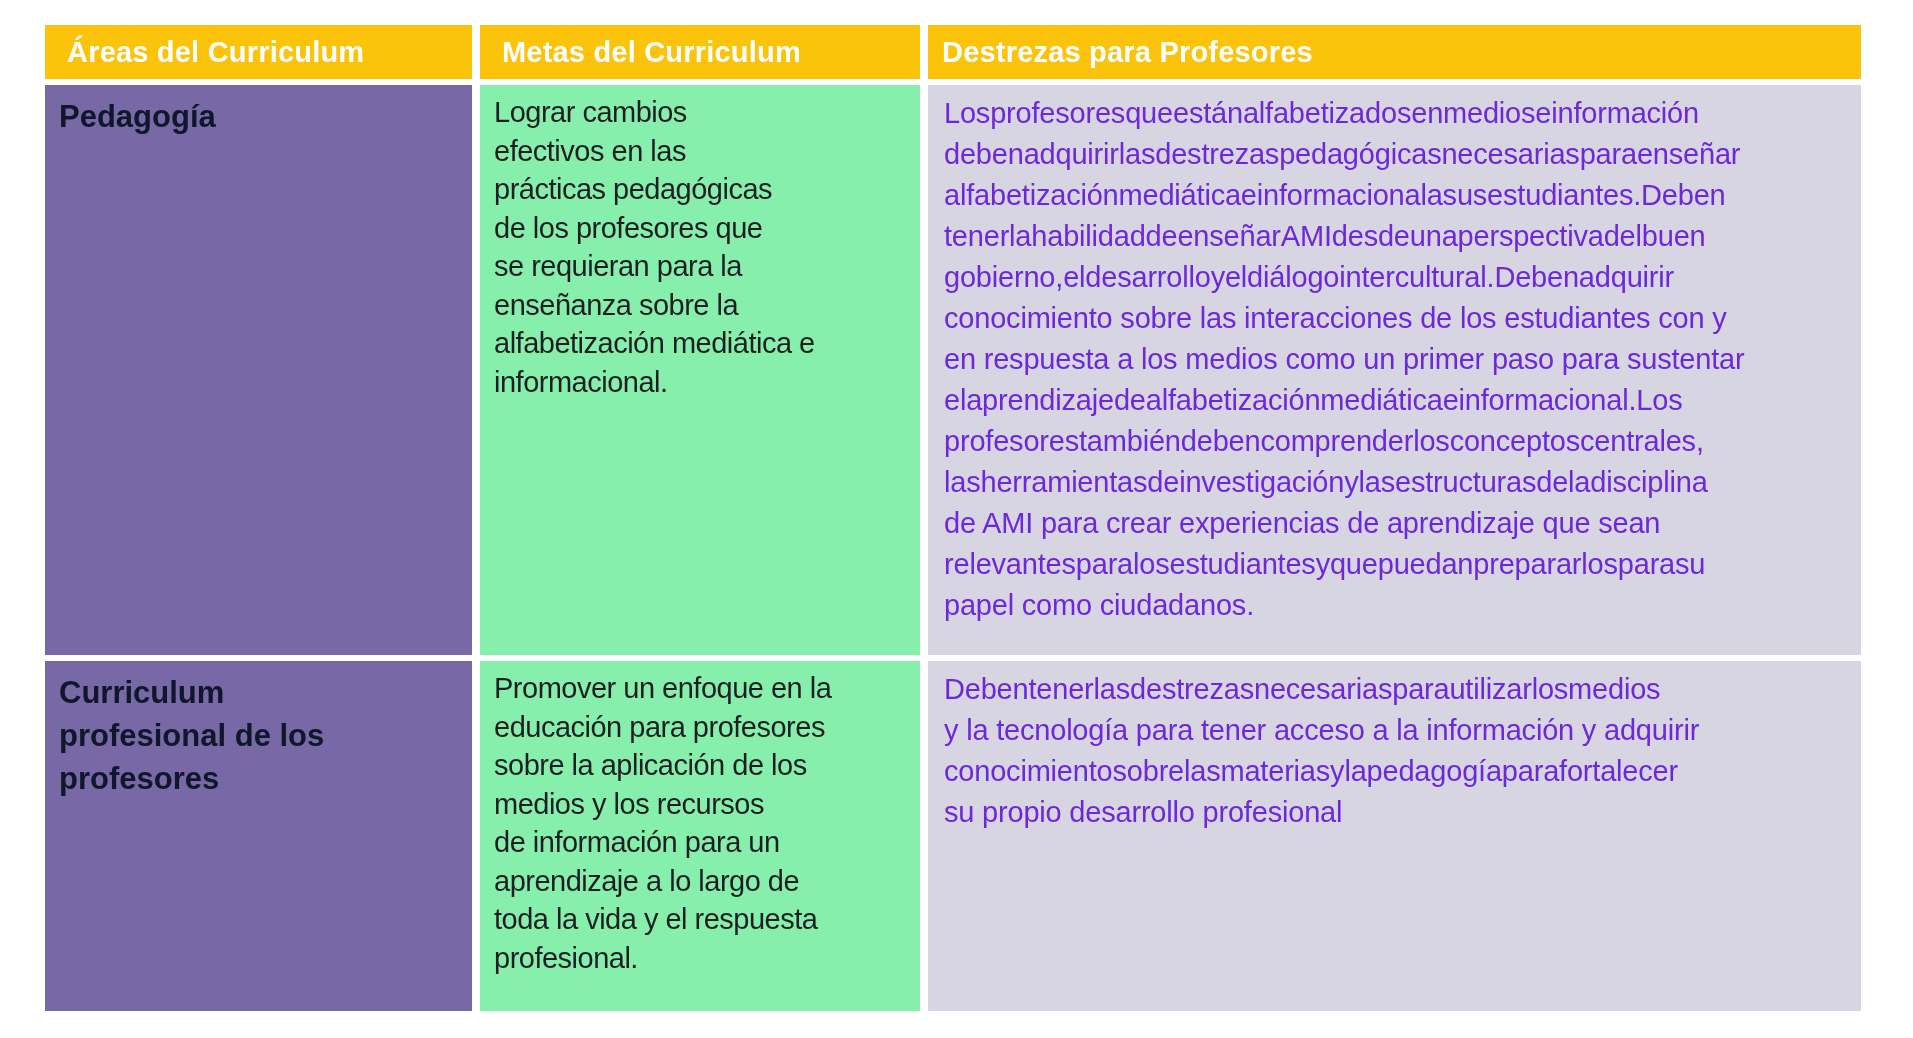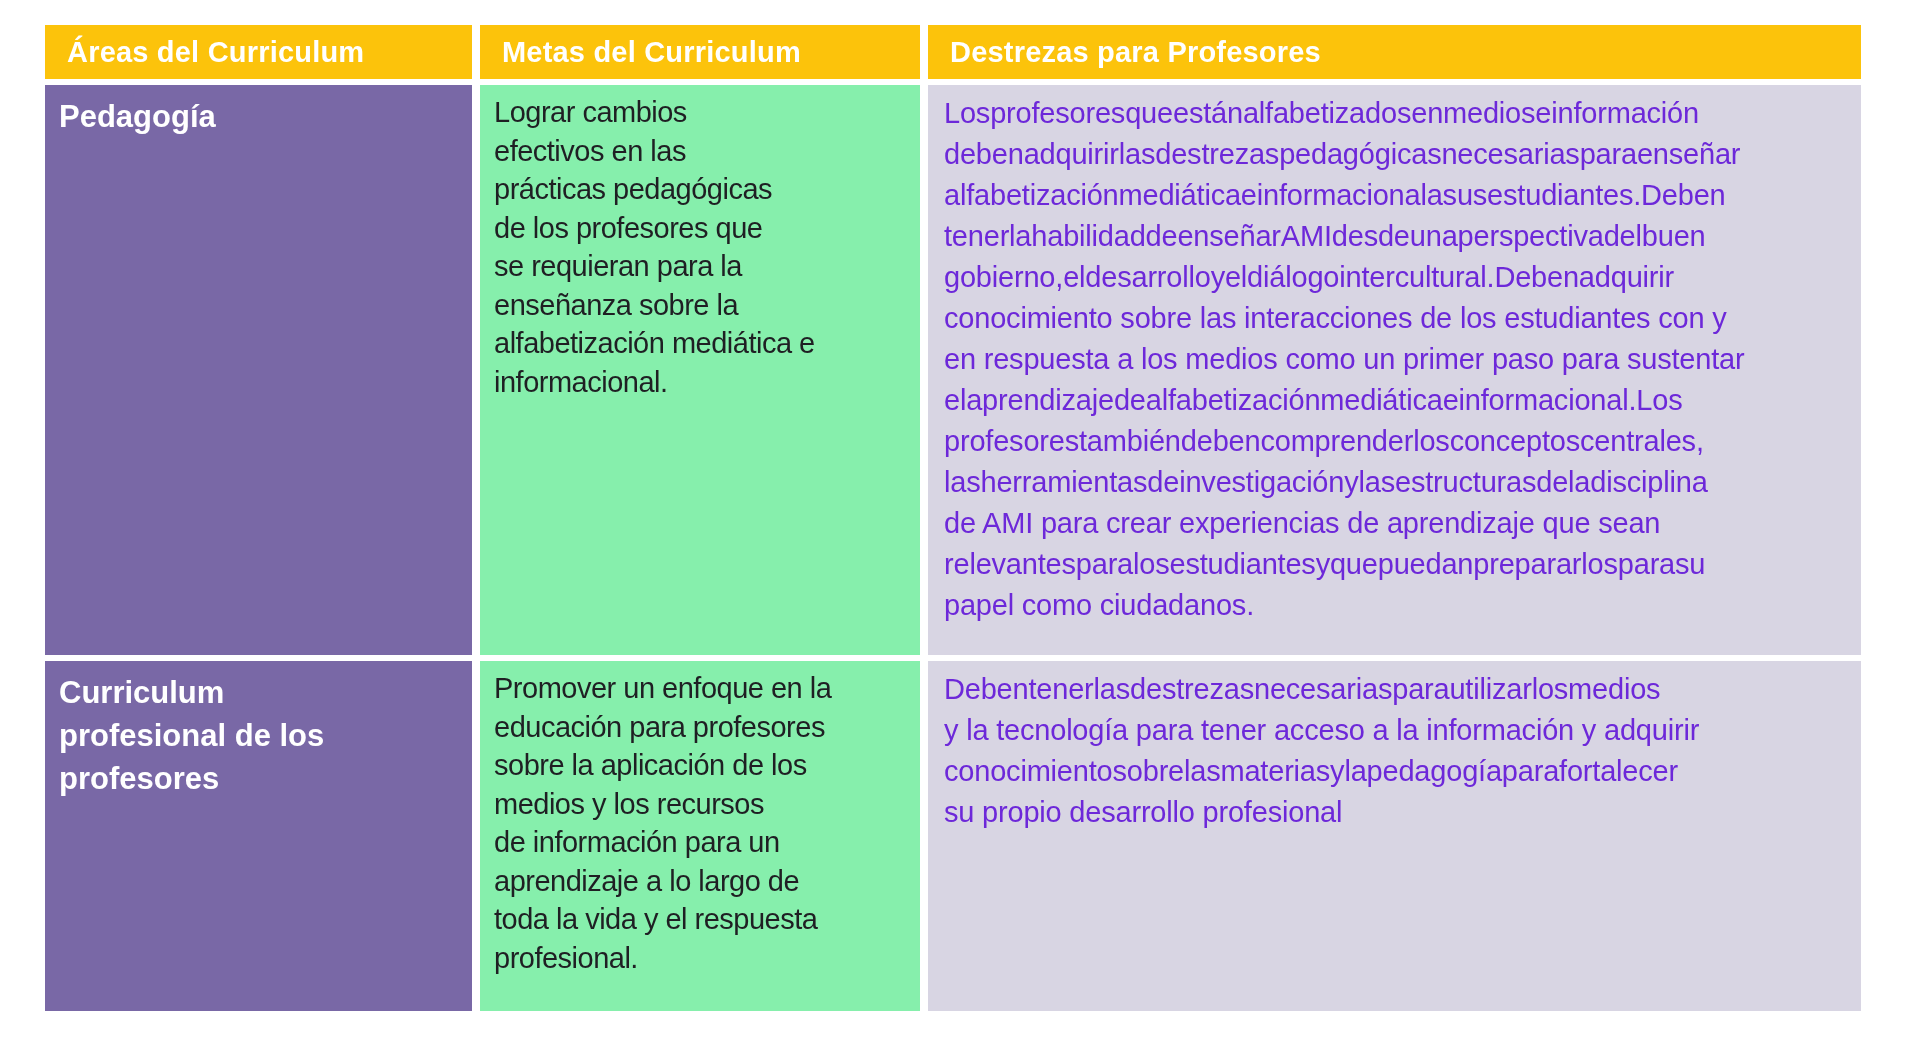--- a/index.html
+++ b/index.html
@@ -12,24 +12,24 @@
     display:grid;
     grid-template-columns:427px 440px 933px;
     grid-template-rows:54px 570px 350px;
     gap:6px 8px;
   }
   .hcell{
     background:#FCC30B;color:#ffffff;font-weight:bold;
     font-size:29px;letter-spacing:0.2px;
     display:flex;align-items:center;padding-left:22px;
   }
-  .hcell.h3{padding-left:22px;}
+  .hcell.h3{padding-left:14px;}
   .cell{white-space:pre-line;box-sizing:border-box;}
   .area{
-    background:#7968A6;color:#ffffff;font-weight:bold;
+    background:#7968A6;color:#0f172a;font-weight:bold;
     font-size:31px;line-height:43px;padding:10px 14px;
   }
   .meta{
     background:#86efac;color:#1F1F23;
     font-size:29px;line-height:38.5px;padding:8px 14px;
     letter-spacing:-0.5px;
   }
   .destrezas{
     background:#D8D5E3;color:#6d28d9;
     font-size:29px;line-height:41px;padding:8px 16px;

